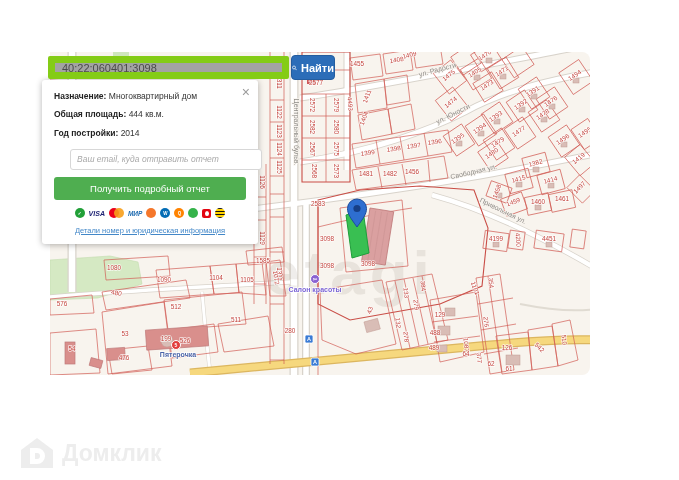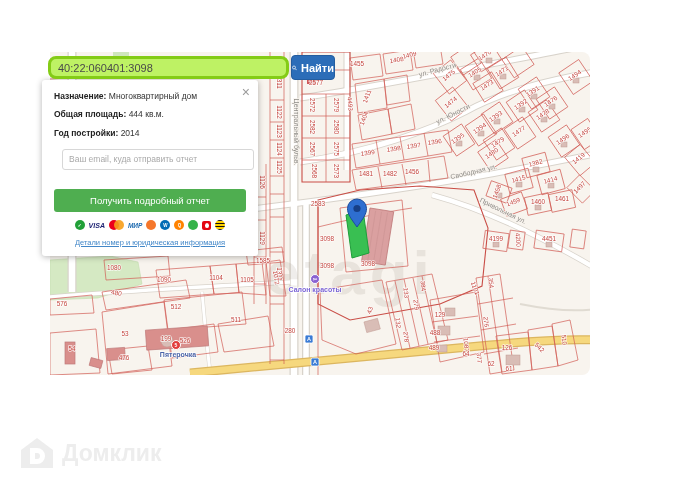--- a/index.html
+++ b/index.html
@@ -10,37 +10,37 @@
   #map svg{display:block;}
   .p{fill:none;stroke:#d15b54;stroke-width:.7;}
   .pb{fill:none;stroke:#c94d46;stroke-width:1.1;}
   .pl{font-size:6.4px;fill:#c4453e;paint-order:stroke;stroke:rgba(255,255,255,.8);stroke-width:1.4px;}
   .sl{font-size:7px;fill:#8e8c87;paint-order:stroke;stroke:rgba(248,244,238,.9);stroke-width:1.6px;}
   .bld{fill:#d9bdb6;stroke:#c09a92;stroke-width:.5;}
   .bldp{fill:#d98f8c;stroke:#bf7a7a;stroke-width:.7;}
   text{font-family:"Liberation Sans",sans-serif;}
   
   #search-input{position:absolute;left:48px;top:56px;width:241px;height:23px;box-sizing:border-box;
-    border:3px solid #84cc16;border-radius:8px;padding:0 7px;font-size:11px;color:#4a4a4a;background:#bef264;z-index:6;}
+    border:7px solid #84cc16;border-radius:2px;padding:0 7px;font-size:11px;color:#4a4a4a;background:#a3a3a3;z-index:6;}
   #find-btn{position:absolute;left:291px;top:55px;width:44px;height:25px;background:#2c6db8;border:1px solid #245d9f;
     border-radius:4px;color:#fff;font-size:11px;font-weight:bold;display:flex;align-items:center;justify-content:center;
     gap:4px;cursor:pointer;z-index:6;padding:0;}
   
   #panel{position:absolute;left:42px;top:80px;width:216px;box-sizing:border-box;background:#fff;border-radius:3px;
     box-shadow:0 1px 6px rgba(0,0,0,.3);padding:10px 12px 9px;z-index:5;font-size:8.5px;color:#333;}
   #panel .row{margin-bottom:6px;line-height:1.45;}
   #panel .row b{color:#222;}
   #panel a{color:#4287c8;text-decoration:underline;cursor:pointer;}
   #close-btn{position:absolute;right:8px;top:5px;border:none;background:none;color:#9b9b9b;font-size:14px;
     line-height:14px;cursor:pointer;padding:0;}
   #email-input{width:100%;box-sizing:border-box;height:21px;border:1px solid #d7d7d7;border-radius:3px;
-    padding:0 6px;font-size:8.5px;color:#444;margin:4px 8px 7px;}
+    padding:0 6px;font-size:8.5px;color:#444;margin:4px 16px 7px;font-style:italic;}
   #email-input::placeholder{color:#a9a9a9;}
   #report-btn{width:100%;height:23px;background:#4fae50;border:none;border-radius:3px;color:#fff;
-    font-size:9.5px;cursor:pointer;margin-top:12px;}
+    font-size:9.5px;cursor:pointer;}
   .payrow{display:flex;align-items:center;justify-content:center;gap:4px;margin:8px 0 7px;height:11px;}
   .pi{display:inline-flex;align-items:center;justify-content:center;}
   .pi-circle{width:10px;height:10px;border-radius:50%;}
   .pi-txt{font-size:4.5px;color:#fff;font-weight:bold;}
   #pi-visa{color:#1a1f71;font-weight:800;font-style:italic;font-size:7px;}
   #pi-mir{color:#1e6bb0;font-weight:800;font-style:italic;font-size:6.5px;}
   #pi-mc{position:relative;width:15px;height:10px;}
   #pi-mc i{position:absolute;top:0;width:10px;height:10px;border-radius:50%;}
   #pi-mc i:first-child{left:0;background:#eb001b;}
   #pi-mc i:last-child{left:5px;background:#f79e1b;opacity:.9;}

